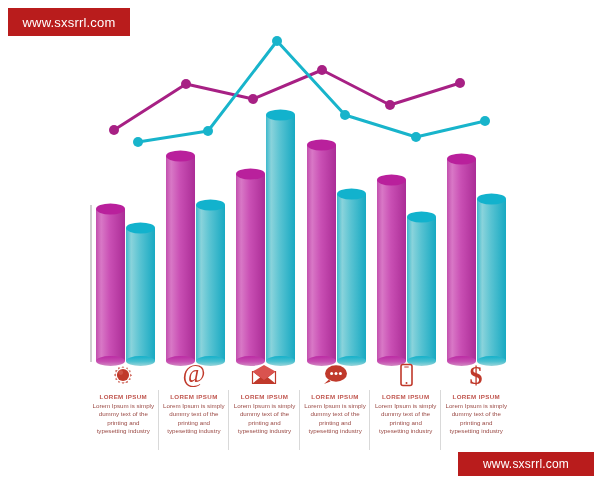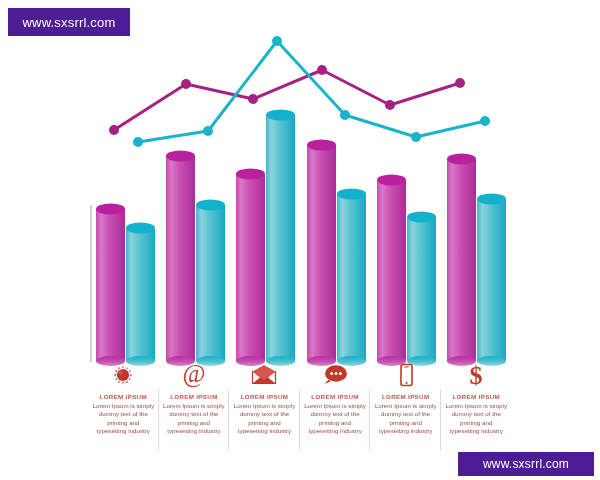--- a/index.html
+++ b/index.html
@@ -8,21 +8,21 @@
     background:#ffffff;
     font-family:"Liberation Sans", sans-serif;
     overflow:hidden;
     position:relative;
   }
   #infographic{
     position:absolute;left:0;top:0;width:600px;height:480px;
   }
   .watermark{
     position:absolute;
-    background:#4c1d95;
+    background:#b91c1c;
     color:#ffffff;
     font-family:"Liberation Sans", sans-serif;
     font-size:13px;
     letter-spacing:.2px;
     display:flex;align-items:center;justify-content:center;
     white-space:nowrap;
     text-align:center;
   }
   #wm-top{left:8px;top:8px;width:122px;height:28px;}
   #wm-bottom{left:458px;top:452px;width:136px;height:24px;font-size:12px;}

